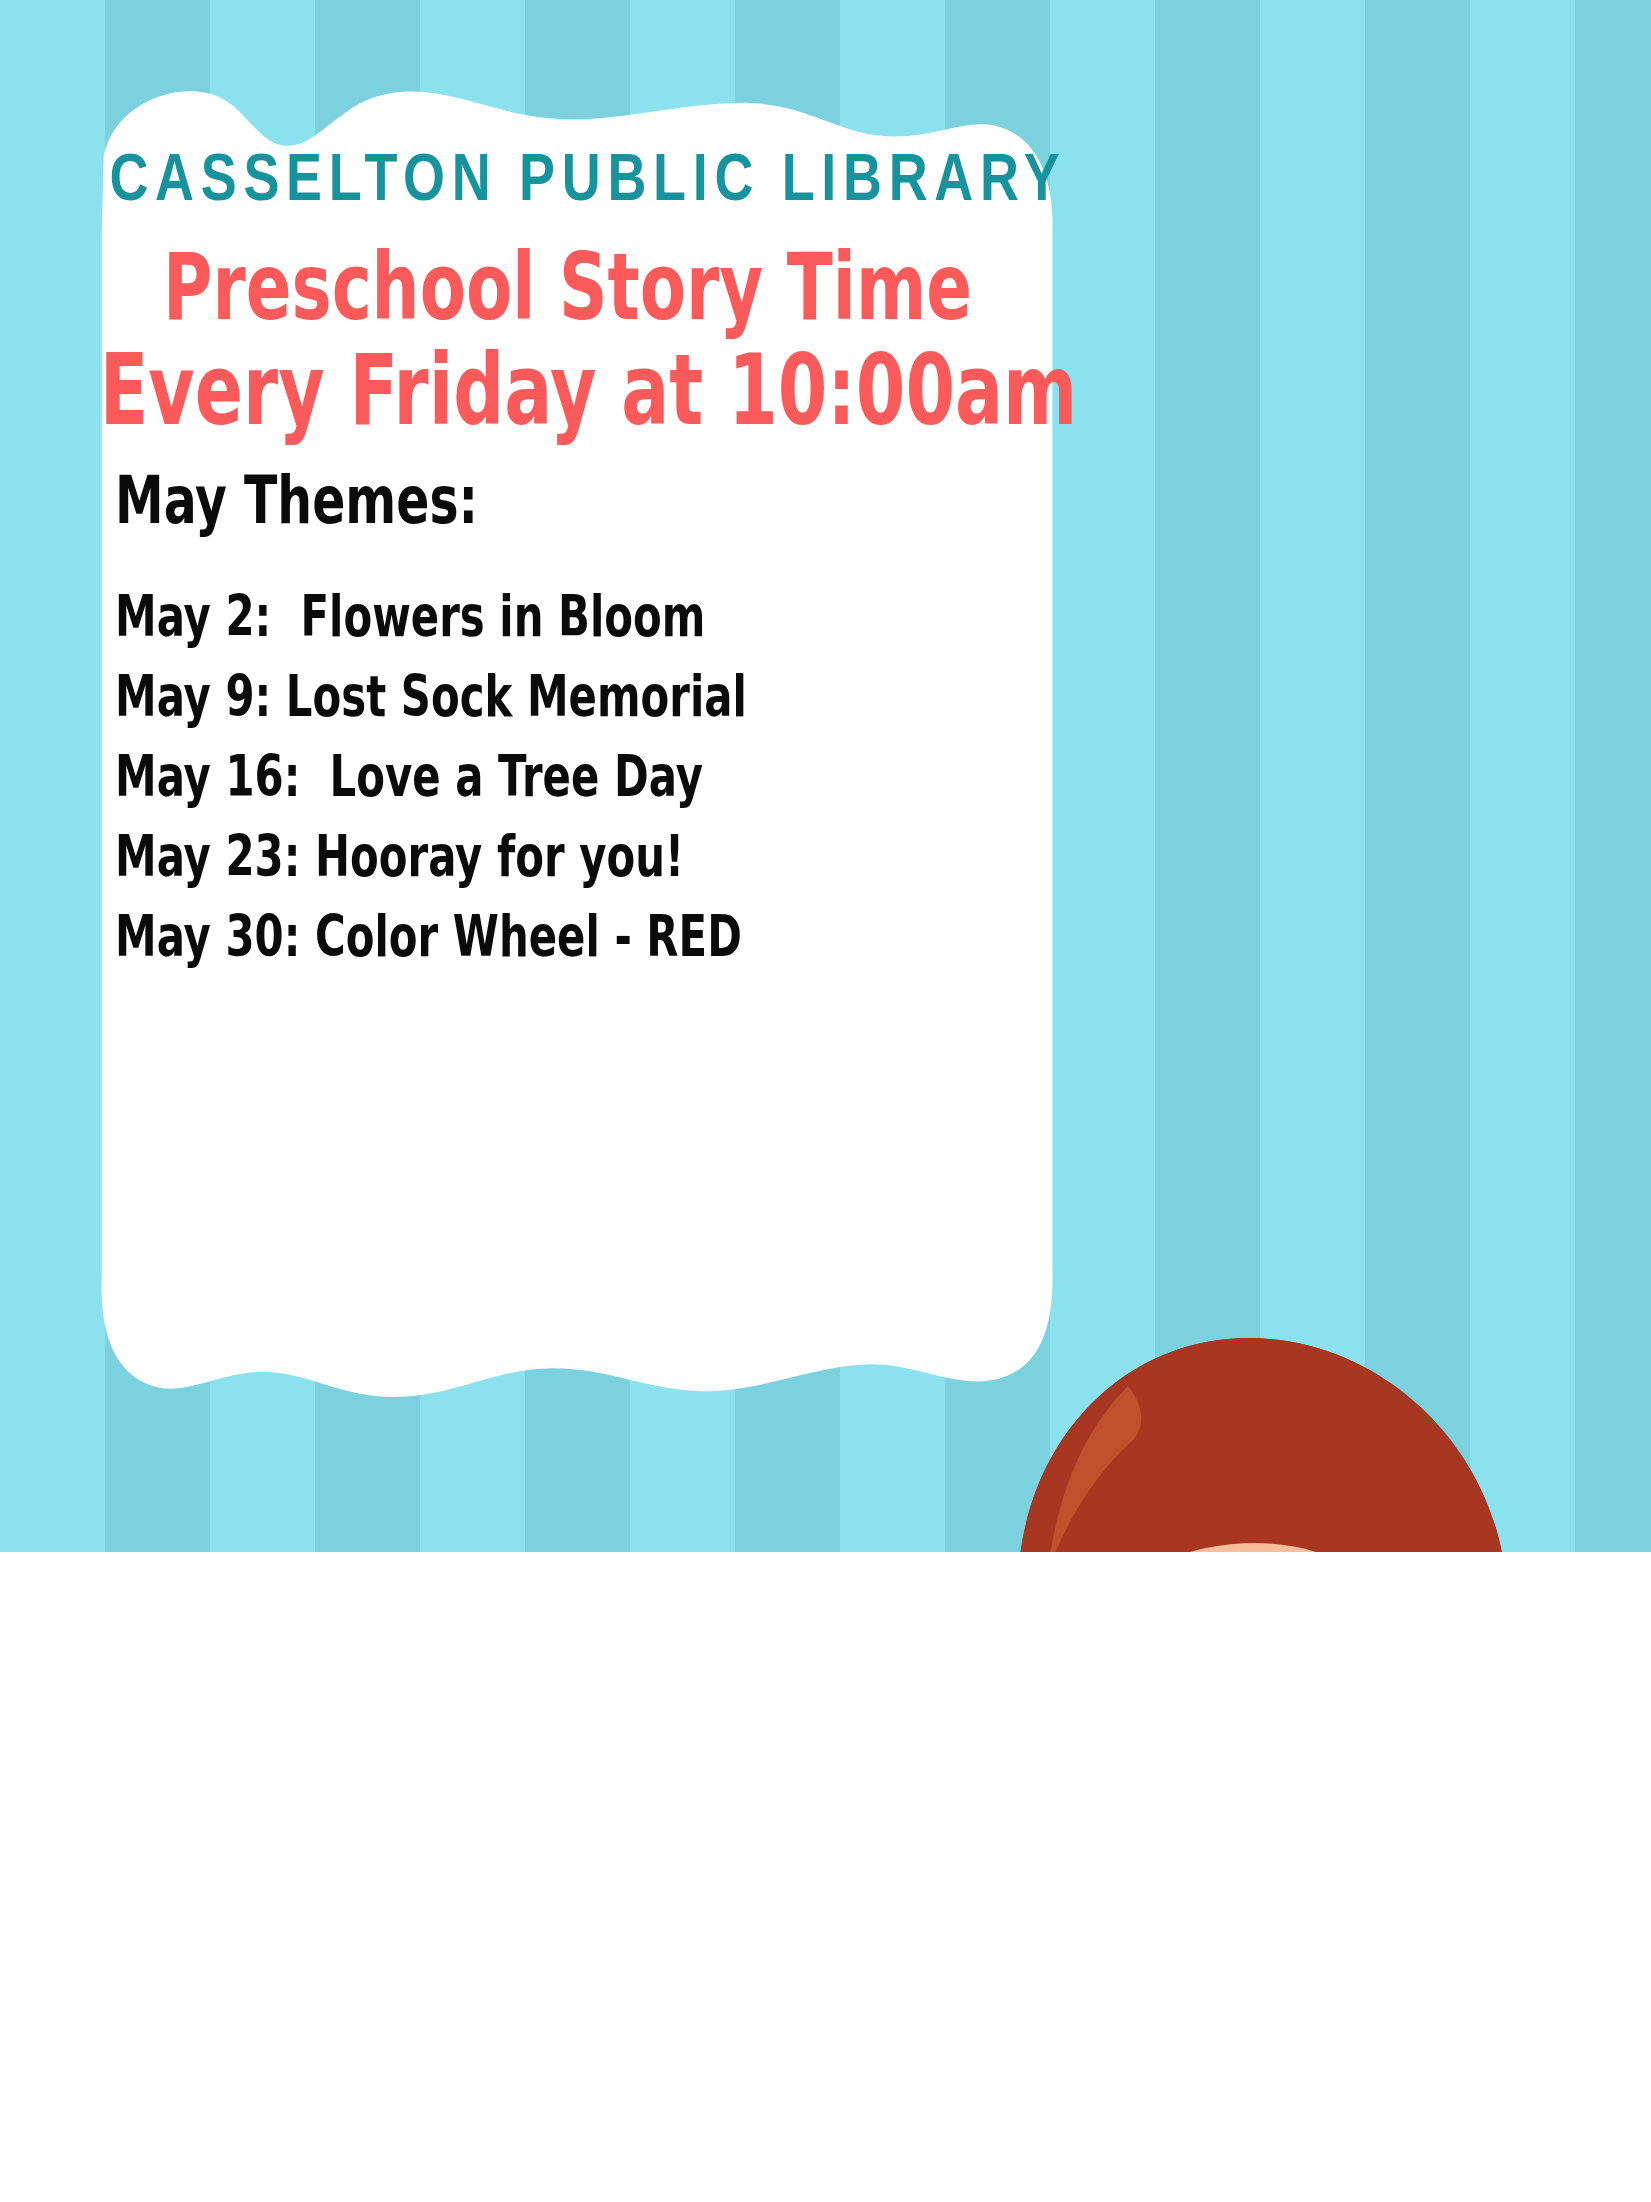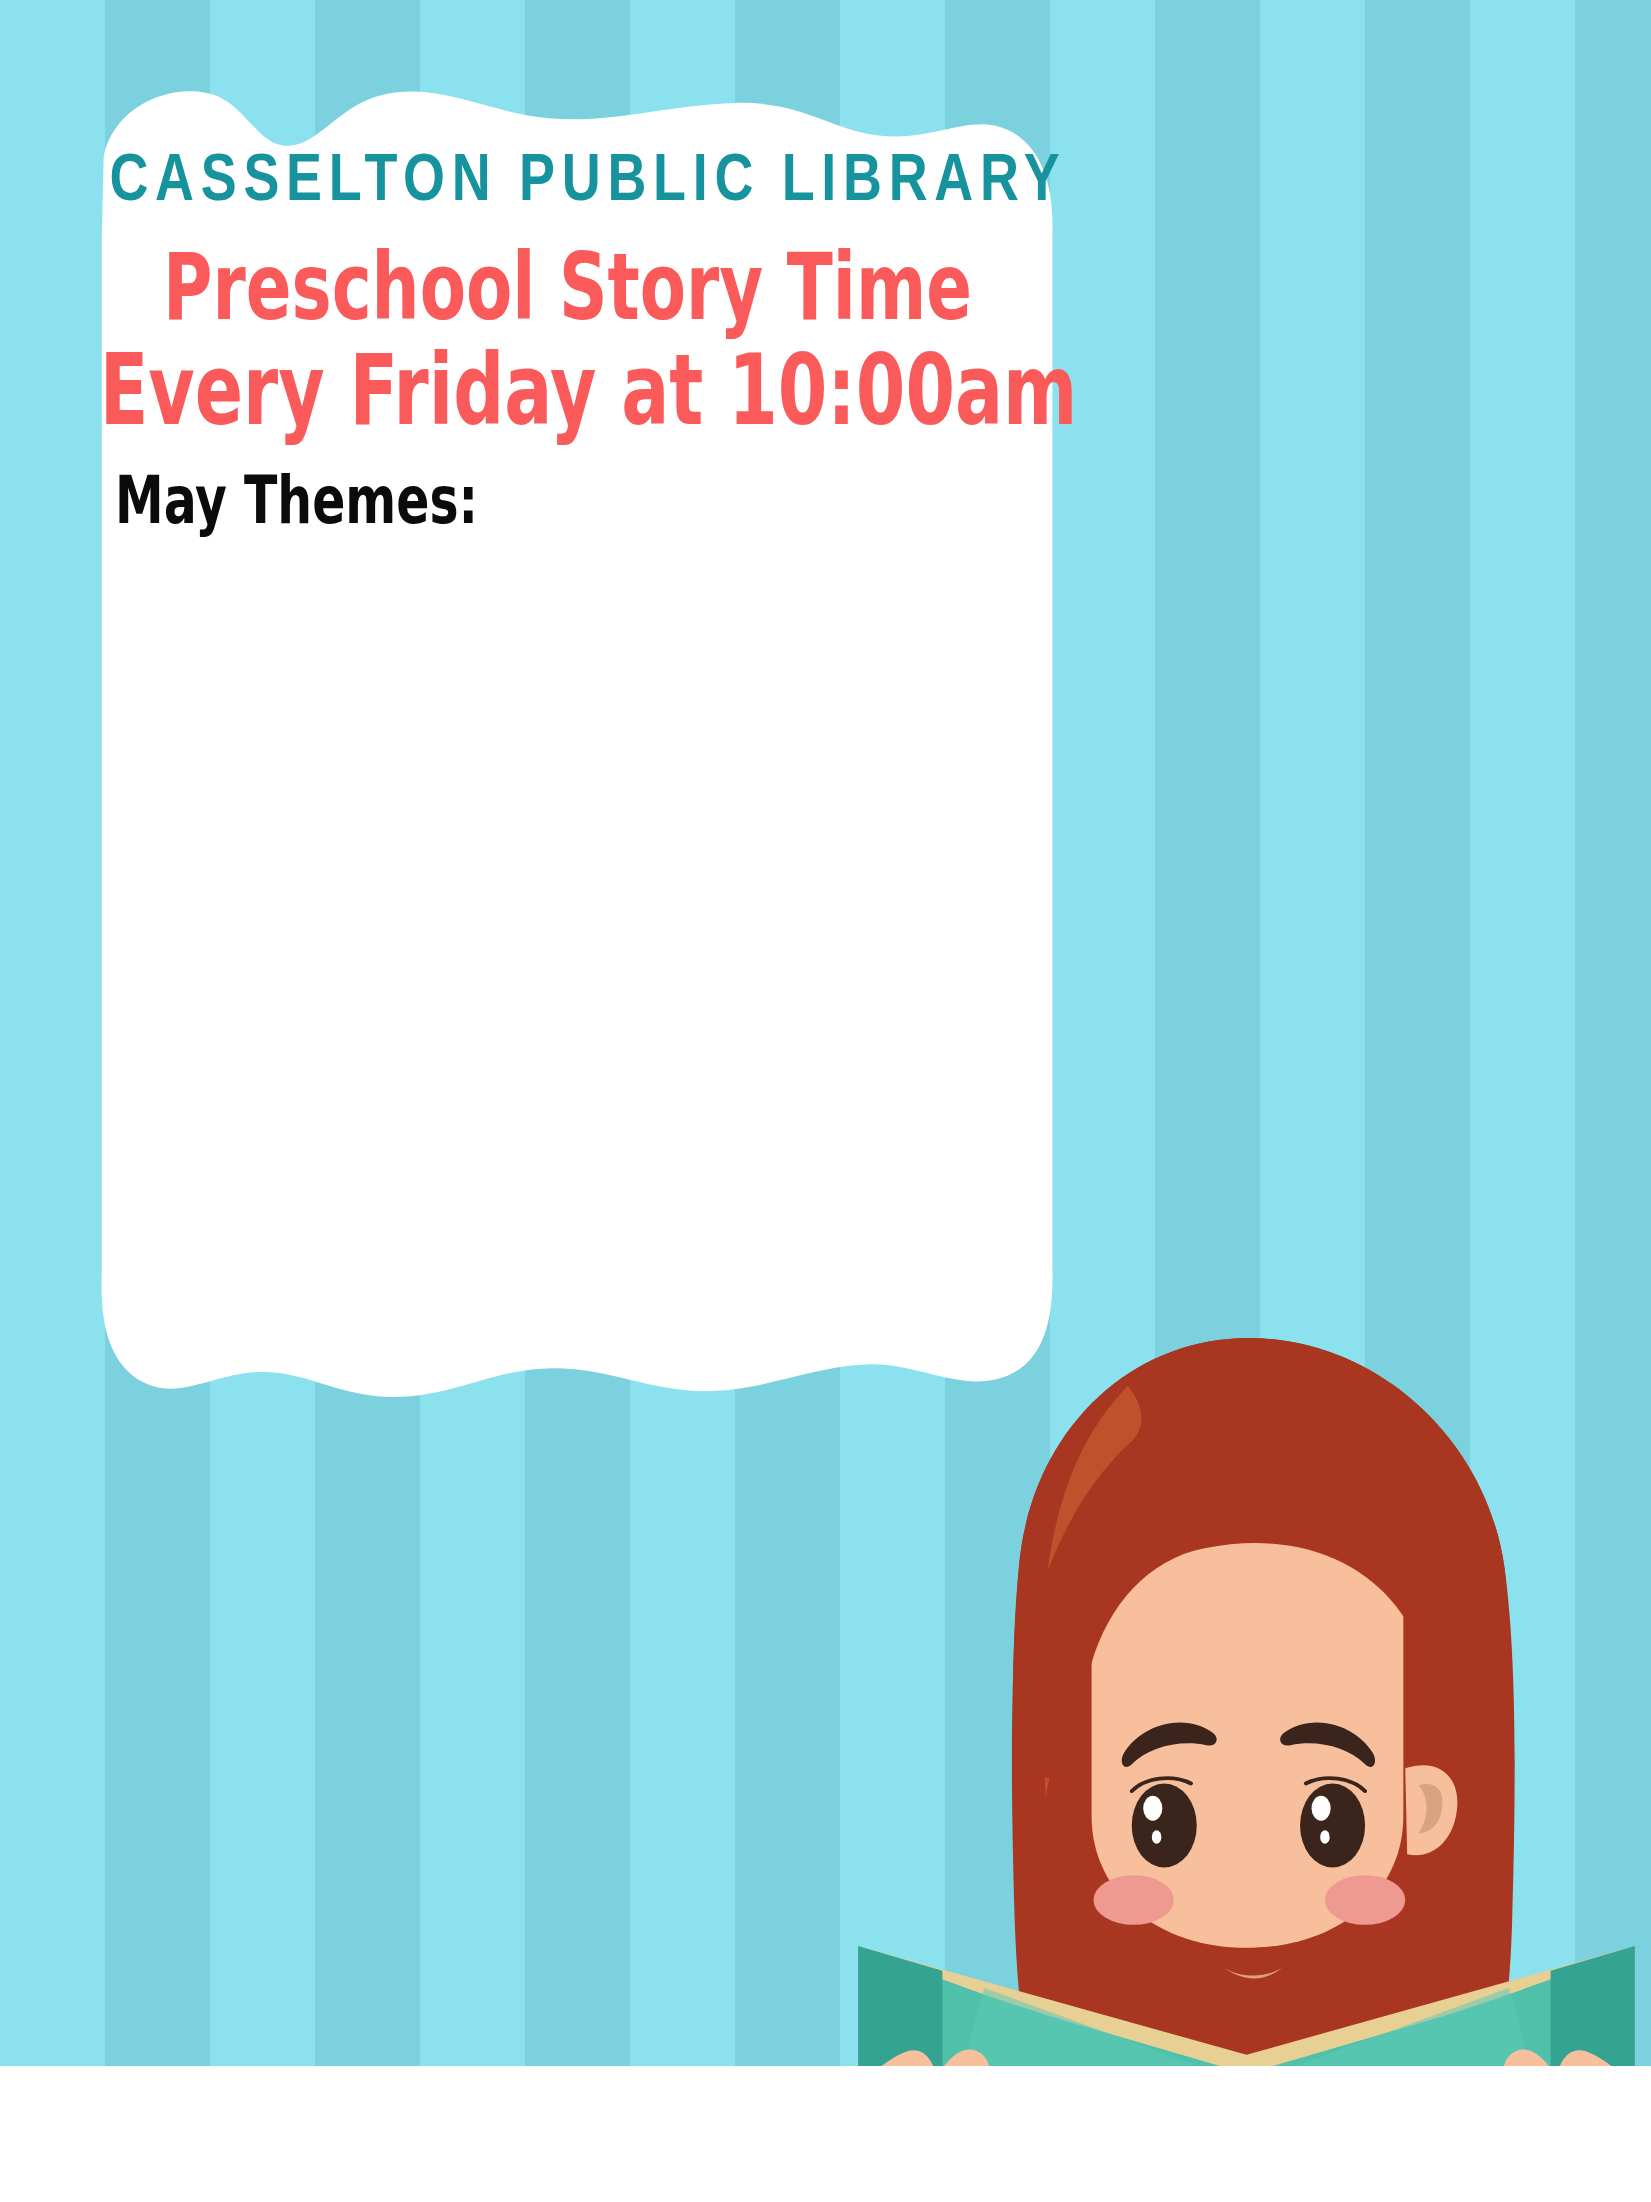--- a/index.html
+++ b/index.html
@@ -7,21 +7,21 @@
     padding: 0;
     background: #ffffff;
   }
   body {
     font-family: "Liberation Sans", sans-serif;
   }
 
   #poster {
     position: relative;
     width: 1652px;
-    height: 2066px;
+    height: 1552px;
     overflow: hidden;
     background: #8be0ed;
   }
 
   
   #stripes {
     position: absolute;
     inset: 0;
     background-image: repeating-linear-gradient(
       to right,
@@ -179,20 +179,27 @@
 
     <div id="library-name">CASSELTON PUBLIC LIBRARY</div>
 
     <div id="headline">
       <span class="hl-line l1">Preschool Story Time</span>
       <span class="hl-line l2">Every Friday at 10:00am</span>
     </div>
 
     <div id="themes-heading">May Themes:</div>
 
+    <div id="theme-list">
+      <div class="theme-item">May 2:  Flowers in Bloom</div>
+      <div class="theme-item">May 9: Lost Sock Memorial</div>
+      <div class="theme-item">May 16:  Love a Tree Day</div>
+      <div class="theme-item">May 23: Hooray for you!</div>
+      <div class="theme-item">May 30: Color Wheel - RED</div>
+    </div>
 
   </div>
 
   <div id="girl">
     <svg viewBox="0 0 848 924" preserveAspectRatio="none">
 
       <g>
         <path fill="#a93620" d="
           M 426,20
           C 300,20 198,120 186,260

